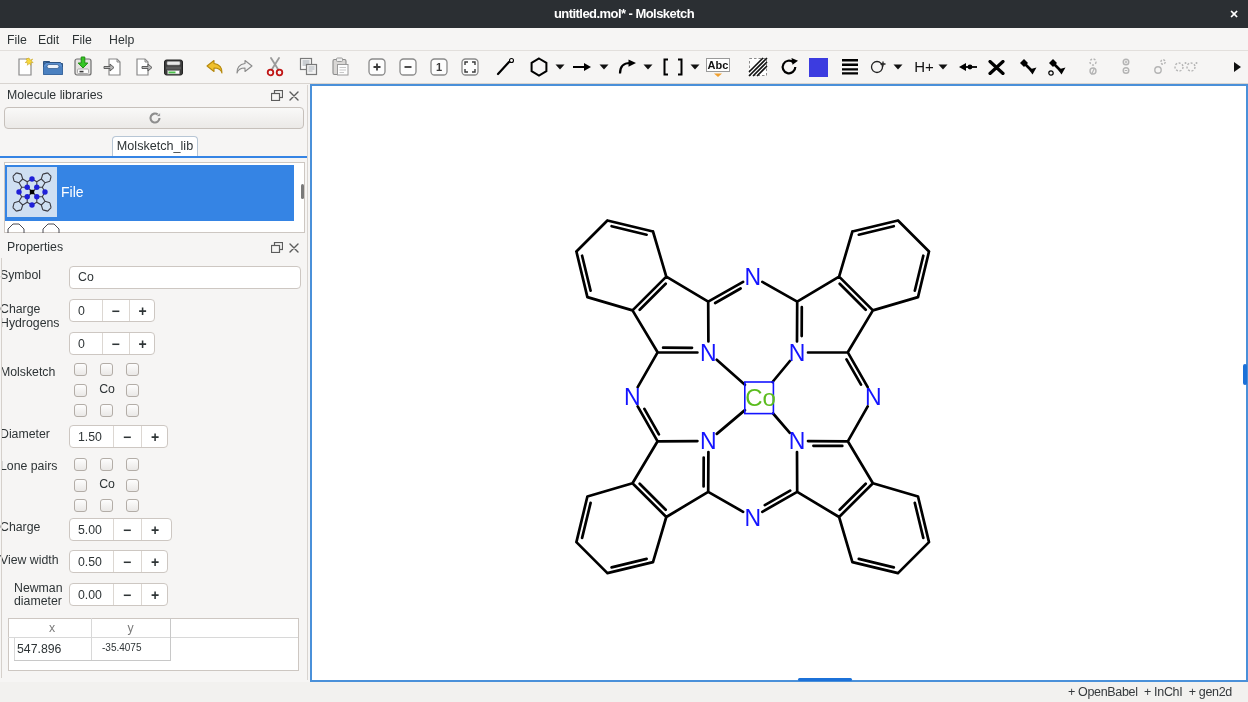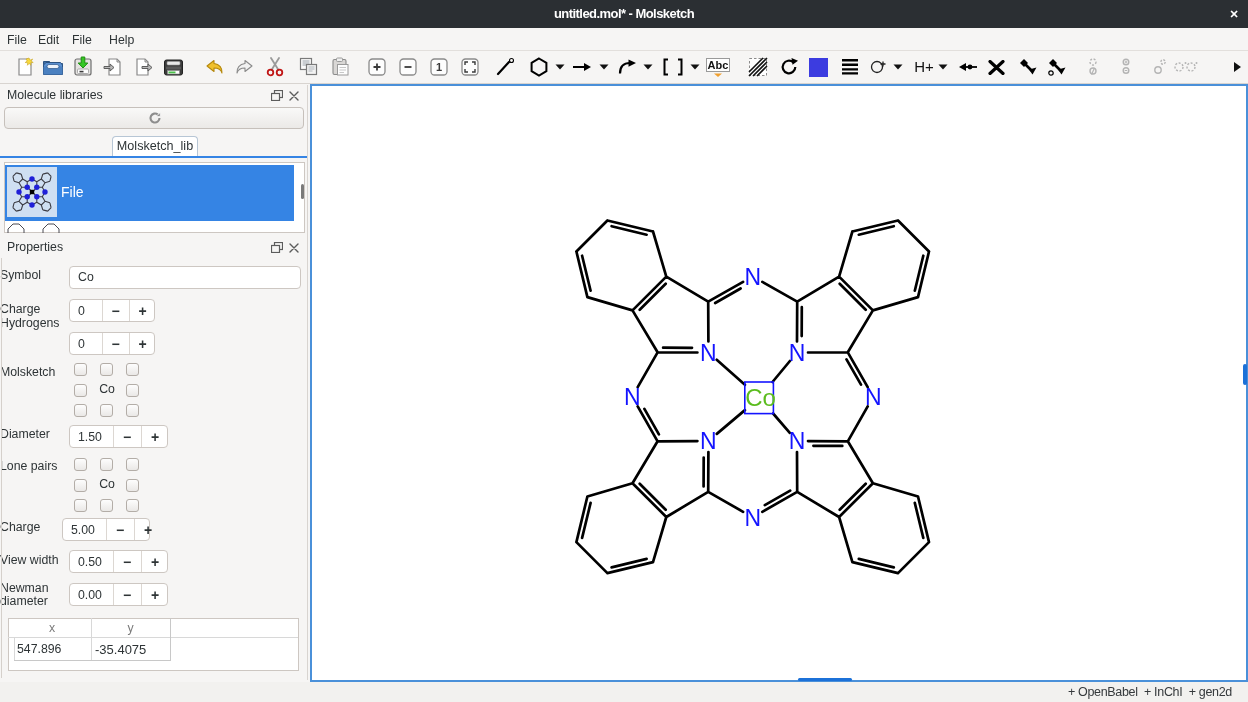--- a/index.html
+++ b/index.html
@@ -311,53 +311,53 @@
 <div class="cb" style="left:73.5px;top:458.3px"></div>
 <div class="cb" style="left:73.5px;top:478.9px"></div>
 <div class="cb" style="left:73.5px;top:499.4px"></div>
 <div class="cb" style="left:99.9px;top:458.3px"></div>
 <div class="cb" style="left:99.9px;top:499.4px"></div>
 <div class="cb" style="left:126.30000000000001px;top:458.3px"></div>
 <div class="cb" style="left:126.30000000000001px;top:478.9px"></div>
 <div class="cb" style="left:126.30000000000001px;top:499.4px"></div>
 <div class="abs" style="left:96px;top:477px;width:22px;text-align:center;font-size:12.3px;color:#2e3436">Co</div>
 <div class="lbl" style="left:0;width:65px;top:520px">Charge</div>
-<div class="spin" style="left:62px;top:518px;width:88px;height:23px">
+<div class="spin" style="left:69px;top:518px;width:103px;height:23px">
 <div class="v" style="top:4px">5.00</div>
 <div class="sep" style="left:43px"></div>
     <div class="sep" style="left:71px"></div>
 <div class="sg" style="left:49.0px;width:16px;top:2.5px;font-weight:bold">−</div>
 <div class="sg" style="left:77.0px;width:16px;top:2.5px;font-weight:bold">+</div>
   </div>
 <div class="lbl" style="left:0;width:65px;top:553px">View width</div>
 <div class="spin" style="left:69px;top:550px;width:99px;height:23px">
 <div class="v" style="top:4px">0.50</div>
 <div class="sep" style="left:43px"></div>
     <div class="sep" style="left:71px"></div>
 <div class="sg" style="left:49.0px;width:16px;top:2.5px;font-weight:bold">−</div>
 <div class="sg" style="left:77.0px;width:16px;top:2.5px;font-weight:bold">+</div>
   </div>
-<div class="lbl" style="left:0;width:65px;top:582px;line-height:13px">Newman<br>diameter</div>
+<div class="lbl" style="left:14px;width:65px;top:582px;line-height:13px">Newman<br>diameter</div>
 <div class="spin" style="left:69px;top:583px;width:99px;height:23px">
 <div class="v" style="top:4px">0.00</div>
 <div class="sep" style="left:43px"></div>
     <div class="sep" style="left:71px"></div>
 <div class="sg" style="left:49.0px;width:16px;top:2.5px;font-weight:bold">−</div>
 <div class="sg" style="left:77.0px;width:16px;top:2.5px;font-weight:bold">+</div>
   </div>
 <div class="abs" style="left:7.5px;top:618px;width:291.5px;height:53px;background:#fff;border:1px solid #cdc7c2"></div>
 <div class="abs" style="left:8px;top:637px;width:290px;height:1px;background:#d8d8d8"></div>
 <div class="abs" style="left:13.5px;top:659.5px;width:157px;height:1px;background:#c8c8c8"></div>
 <div class="abs" style="left:13.5px;top:637px;width:1px;height:23px;background:#d8d8d8"></div>
 <div class="abs" style="left:91px;top:618px;width:1px;height:42px;background:#d8d8d8"></div>
 <div class="abs" style="left:170px;top:618px;width:1px;height:42px;background:#c8c8c8"></div>
 <div class="abs" style="left:13px;top:621px;width:78px;text-align:center;font-size:12.3px;color:#7a7a7a">x</div>
 <div class="abs" style="left:91px;top:621px;width:79px;text-align:center;font-size:12.3px;color:#7a7a7a">y</div>
 <div class="abs" style="left:17px;top:642px;font-size:12.3px;color:#2e3436">547.896</div>
-<div class="abs" style="left:95px;top:642px;font-size:13px;color:#2e3436">-35.4075</div>
+<div class="abs" style="left:102px;top:642px;font-size:10px;color:#2e3436">-35.4075</div>
 <div class="abs" style="left:1px;top:258px;width:1px;height:420px;background:#d5d0cb"></div>
 <div class="abs" style="left:307px;top:85px;width:1px;height:595px;background:#d8d4d0"></div>
 <div class="abs" id="canvas"></div>
 
 <svg class="abs" style="left:310px;top:84px" width="938" height="598" viewBox="310 84 938 598">
 <path d="M808.0 352.5L847.8 352.3M847.8 352.3L867.7 387.2M846.5 359.3L861.0 384.7M797.0 341.5L797.2 301.7M801.7 336.1L801.8 307.2M797.2 301.7L762.3 281.8M847.8 352.3L872.9 310.4M797.2 301.7L839.1 276.6M872.9 310.4L839.1 276.6M865.7 309.8L839.7 283.8M872.9 310.4L918.0 297.1M839.1 276.6L852.4 231.5M918.0 297.1L929.0 251.5M914.8 290.7L923.3 255.7M898.0 220.5L852.4 231.5M893.8 226.2L858.8 234.7M929.0 251.5L898.0 220.5M789.9 361.0L772.5 382.0M708.4 341.5L708.2 301.7M708.2 301.7L743.1 281.8M715.2 303.0L740.6 288.5M697.4 352.5L657.6 352.3M692.0 347.8L663.1 347.7M657.6 352.3L637.7 387.2M708.2 301.7L666.3 276.6M657.6 352.3L632.5 310.4M666.3 276.6L632.5 310.4M665.7 283.8L639.7 309.8M666.3 276.6L653.0 231.5M632.5 310.4L587.4 297.1M653.0 231.5L607.4 220.5M646.6 234.7L611.6 226.2M576.4 251.5L587.4 297.1M582.1 255.7L590.6 290.7M607.4 220.5L576.4 251.5M716.7 359.8L744.9 384.8M697.4 441.1L657.6 441.3M657.6 441.3L637.7 406.4M658.9 434.3L644.4 408.9M708.4 452.1L708.2 491.9M703.7 457.5L703.6 486.4M708.2 491.9L743.1 511.8M657.6 441.3L632.5 483.2M708.2 491.9L666.3 517.0M632.5 483.2L666.3 517.0M639.7 483.8L665.7 509.8M632.5 483.2L587.4 496.5M666.3 517.0L653.0 562.1M587.4 496.5L576.4 542.1M590.6 502.9L582.1 537.9M607.4 573.1L653.0 562.1M611.6 567.4L646.6 558.9M576.4 542.1L607.4 573.1M716.8 433.9L744.9 410.1M797.0 452.1L797.2 491.9M797.2 491.9L762.3 511.8M790.2 490.6L764.8 505.1M808.0 441.1L847.8 441.3M813.4 445.8L842.3 445.9M847.8 441.3L867.7 406.4M797.2 491.9L839.1 517.0M847.8 441.3L872.9 483.2M839.1 517.0L872.9 483.2M839.7 509.8L865.7 483.8M839.1 517.0L852.4 562.1M872.9 483.2L918.0 496.5M852.4 562.1L898.0 573.1M858.8 558.9L893.8 567.4M929.0 542.1L918.0 496.5M923.3 537.9L914.8 502.9M898.0 573.1L929.0 542.1M789.8 432.8L773.1 413.5" stroke="#000" stroke-width="2.7" stroke-linecap="round" fill="none"></path>
 <rect x="744.8" y="382.0" width="28.6" height="31.6" fill="none" stroke="#1414ff" stroke-width="1.6"></rect>
 <text x="797.0" y="360.7" class="nat">N</text>
 <text x="708.4" y="360.7" class="nat">N</text>
 <text x="708.4" y="449.3" class="nat">N</text>

